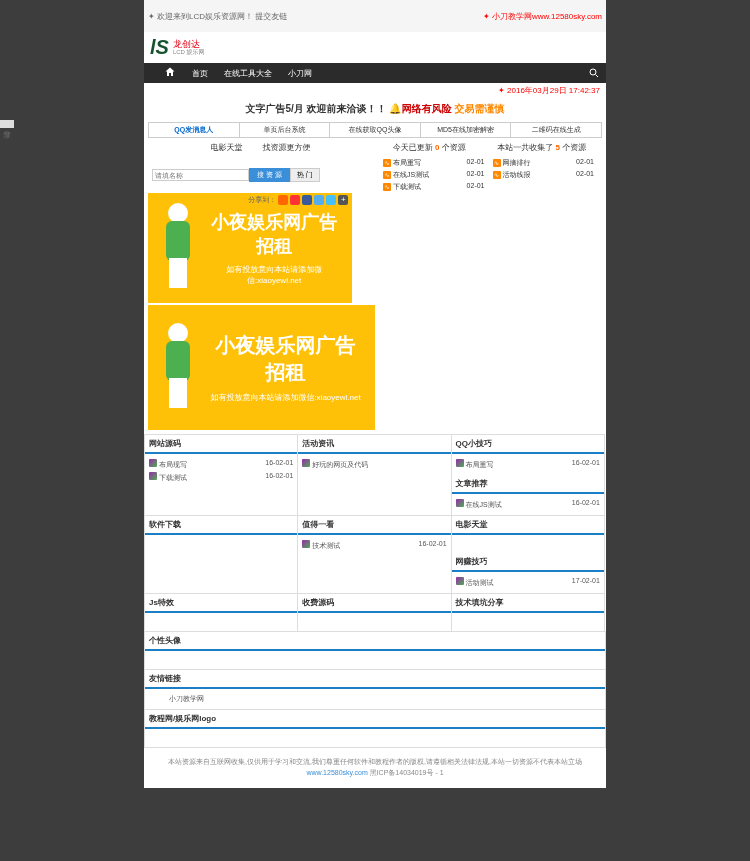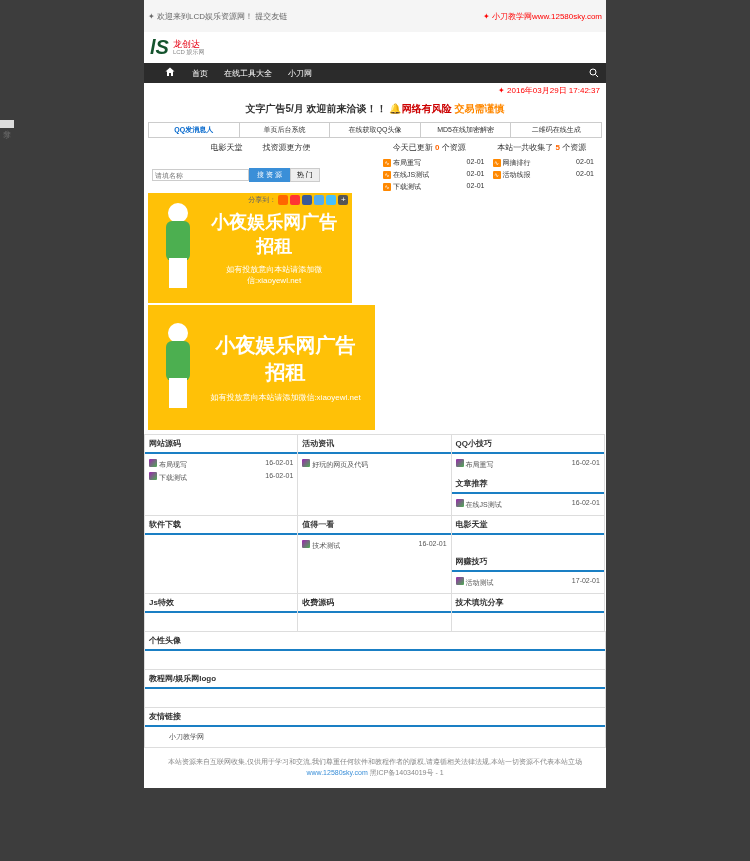--- a/index.html
+++ b/index.html
@@ -258,30 +258,30 @@
     <div class="sect w1">
         <div class="sect-h">技术填坑分享</div>
         <div class="sect-body"></div>
       </div>
 
     <div class="sect full">
         <div class="sect-h">个性头像</div>
         <div class="sect-body"></div>
       </div>
     <div class="sect full">
-        <div class="sect-h">教程网/娱乐网logo</div>
-        <div class="sect-body"></div>
-      </div>
-    <div class="sect full">
         <div class="sect-h">友情链接</div>
         <div class="sect-body">
           <div class="sect-item" style="justify-content:flex-start;padding-left:20px">
             <span>小刀教学网</span>
           </div>
         </div>
       </div>
+    <div class="sect full">
+        <div class="sect-h">教程网/娱乐网logo</div>
+        <div class="sect-body"></div>
+      </div>
   </div>
 
   <div class="footer">
     <div>本站资源来自互联网收集,仅供用于学习和交流,我们尊重任何软件和教程作者的版权,请遵循相关法律法规,本站一切资源不代表本站立场</div>
     <div><span class="link">www.12580sky.com</span> <span>黑ICP备14034019号 - 1</span></div>
   </div>
 </div>
 
 </body></html>

